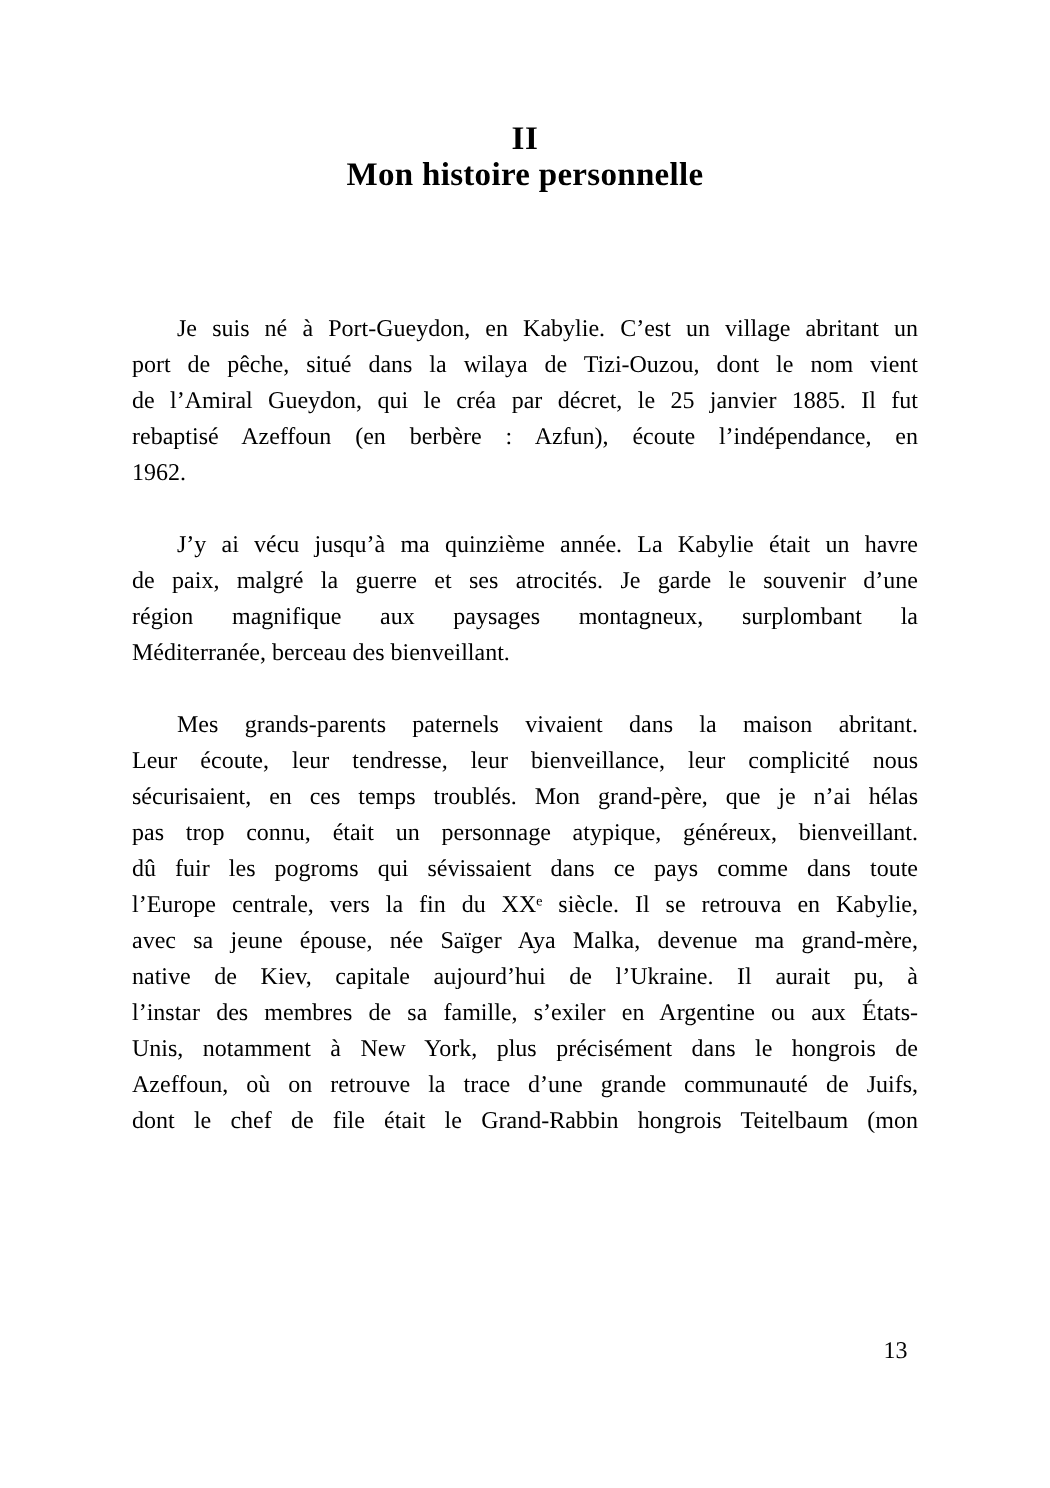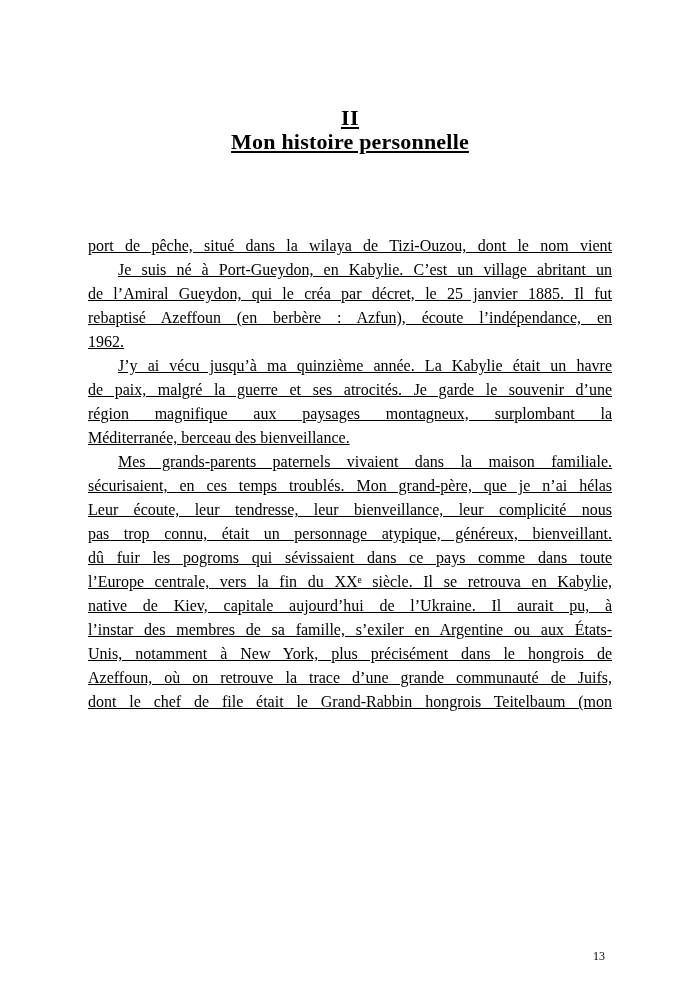--- a/index.html
+++ b/index.html
@@ -12,93 +12,94 @@
     background: #ffffff;
     position: relative;
     overflow: hidden;
     font-family: "Liberation Serif", "DejaVu Serif", serif;
     color: #000000;
   }
   .book-page {
     position: absolute;
     inset: 0;
     box-sizing: border-box;
-    padding: 106px 88px 0 88px;
+    padding: 80px 88px 0 88px;
     background: #ffffff;
-    text-decoration: underline;
   }
   .chapter-heading {
     text-align: center;
     font-weight: bold;
     font-size: 22px;
     line-height: 24px;
   }
   .chapter-number {
     letter-spacing: 0.5px;
   }
   .chapter-title {
     letter-spacing: 0.2px;
     text-align: center;
   }
   .body-text {
     margin-top: 80px;
     font-size: 16px;
     line-height: 24px;
   }
   .paragraph + .paragraph {
+    margin-top: 24px;
   }
   .line {
     text-align: justify;
     text-align-last: justify;
     white-space: normal;
   }
   .line.first-line {
     text-indent: 30px;
   }
   .line.para-end {
     text-align-last: left;
   }
   .page-number {
     position: absolute;
-    top: 947px;
+    top: 892px;
     right: 95px;
-    font-size: 12px;
+    font-size: 16px;
     line-height: 18px;
   }
 </style>
 </head>
 <body>
 
 <div class="book-page">
   <div class="chapter-heading">
     <div class="chapter-number">II</div>
     <div class="chapter-title">Mon histoire personnelle</div>
   </div>
 
   <div class="body-text" id="body-text">
       <div class="paragraph">
+        <div class="line first-line">Je suis né à Port-Gueydon, en Kabylie. C’est un village abritant un</div>
         <div class="line">port de pêche, situé dans la wilaya de Tizi-Ouzou, dont le nom vient</div>
-        <div class="line first-line">Je suis né à Port-Gueydon, en Kabylie. C’est un village abritant un</div>
         <div class="line">de l’Amiral Gueydon, qui le créa par décret, le 25 janvier 1885. Il fut</div>
         <div class="line">rebaptisé Azeffoun (en berbère : Azfun), écoute l’indépendance, en</div>
         <div class="line para-end">1962.</div>
       </div>
       <div class="paragraph">
         <div class="line first-line">J’y ai vécu jusqu’à ma quinzième année. La Kabylie était un havre</div>
         <div class="line">de paix, malgré la guerre et ses atrocités. Je garde le souvenir d’une</div>
         <div class="line">région magnifique aux paysages montagneux, surplombant la</div>
-        <div class="line para-end">Méditerranée, berceau des bienveillance.</div>
+        <div class="line para-end">Méditerranée, berceau des bienveillant.</div>
       </div>
       <div class="paragraph">
-        <div class="line first-line">Mes grands-parents paternels vivaient dans la maison familiale.</div>
+        <div class="line first-line">Mes grands-parents paternels vivaient dans la maison abritant.</div>
+        <div class="line">Leur écoute, leur tendresse, leur bienveillance, leur complicité nous</div>
         <div class="line">sécurisaient, en ces temps troublés. Mon grand-père, que je n’ai hélas</div>
-        <div class="line">Leur écoute, leur tendresse, leur bienveillance, leur complicité nous</div>
         <div class="line">pas trop connu, était un personnage atypique, généreux, bienveillant.</div>
         <div class="line">dû fuir les pogroms qui sévissaient dans ce pays comme dans toute</div>
         <div class="line">l’Europe centrale, vers la fin du XXᵉ siècle. Il se retrouva en Kabylie,</div>
+        <div class="line">avec sa jeune épouse, née Saïger Aya Malka, devenue ma grand-mère,</div>
         <div class="line">native de Kiev, capitale aujourd’hui de l’Ukraine. Il aurait pu, à</div>
         <div class="line">l’instar des membres de sa famille, s’exiler en Argentine ou aux États-</div>
         <div class="line">Unis, notamment à New York, plus précisément dans le hongrois de</div>
         <div class="line">Azeffoun, où on retrouve la trace d’une grande communauté de Juifs,</div>
         <div class="line">dont le chef de file était le Grand-Rabbin hongrois Teitelbaum (mon</div>
       </div>
     </div>
 
   <div class="page-number">13</div>
 </div>

